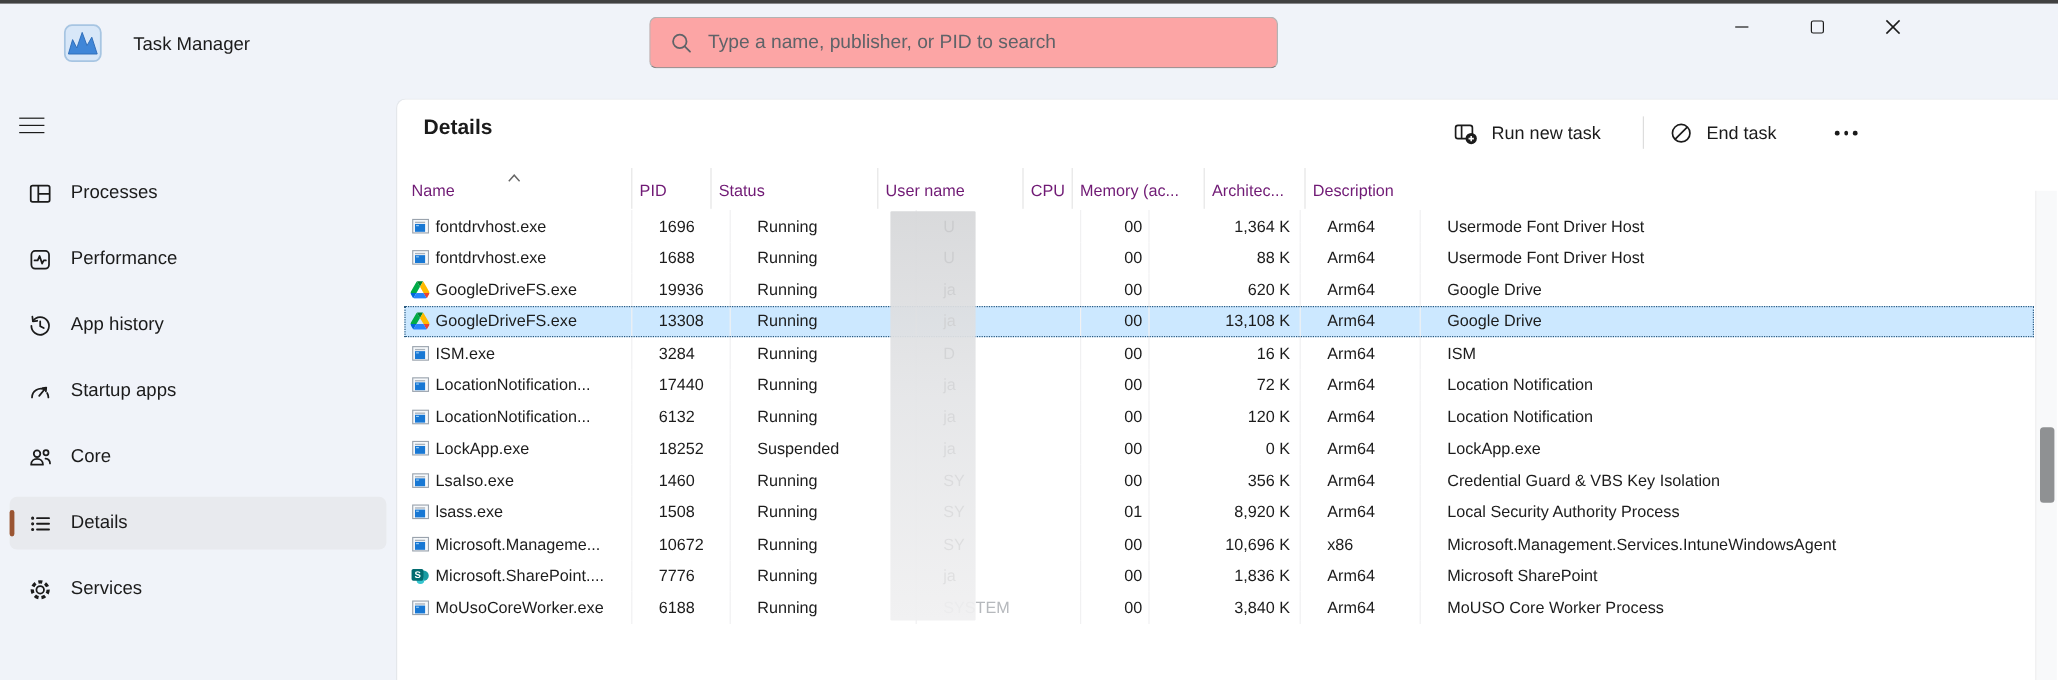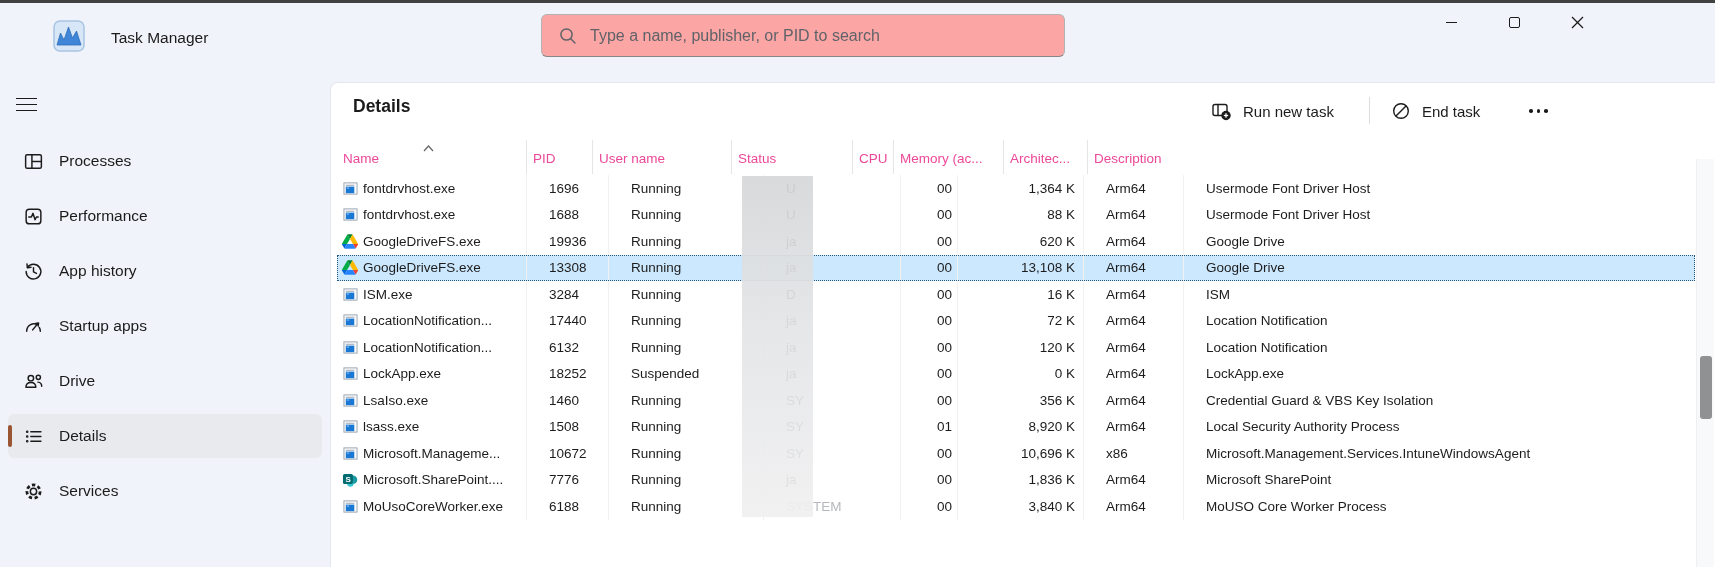--- a/index.html
+++ b/index.html
@@ -59,21 +59,21 @@
   .card-title { position:absolute; left:22px; top:13px; font-size:17.5px; font-weight:700; }
   .tb-btn { position:absolute; top:10px; height:36px; display:flex; align-items:center; gap:11px;
     font-size:15px; color:#1b1b1b; padding:0 6px; border-radius:4px; }
   .btn-run { left:874px; } .btn-end { left:1054px; }
   .tb-divider { position:absolute; left:1038px; top:14px; height:27px; width:1px; background:#dddddd; }
   .btn-more { left:1190px; top:14px; height:28px; display:flex; gap:4px; align-items:center; padding:0 8px; }
   .btn-more i { width:3.5px; height:3.5px; border-radius:50%; background:#1b1b1b; }
 
   
   .grid { display:grid; grid-template-columns:190px 66px 139px 121px 41px 110px 84px minmax(0,1fr); }
-  .thead { position:absolute; left:6px; right:20px; top:57px; height:34px; font-size:13.5px; color:#ec4899; }
+  .thead { position:absolute; left:6px; right:20px; top:57px; height:34px; font-size:13.5px; color:#701a75; }
   .thead .hcell { position:relative; display:flex; align-items:flex-end; padding-bottom:8px;
     border-right:1px solid #e5e5e5; padding-left:6px; white-space:nowrap; overflow:hidden; }
   .thead .hcell:last-child { border-right:none; }
   .thead .h-right { justify-content:flex-start; padding-right:15px; }
   .sort-caret { position:absolute; top:5px; left:86px; }
   .tbody { position:absolute; left:6px; right:20px; top:92px; }
   .trow { height:26.5px; font-size:13.5px; color:#1c1c1c;gap:16px; }
   .trow > div { display:flex; align-items:center; padding-left:6px; white-space:nowrap; overflow:hidden;
     border-right:1px solid #f1f1f2; }
   .trow > div:last-child { border-right:none; }
@@ -178,21 +178,21 @@
     </div>
     <div class="nav-item">
       <span class="nv-ic">
         <svg width="21" height="21" viewBox="0 0 20 20" fill="none" stroke="#1b1b1b" stroke-width="1.4">
           <circle cx="7.5" cy="6.8" r="2.6"></circle>
           <path d="M2.8 15.5 c0-3 2.1-4.6 4.7-4.6 2.6 0 4.7 1.6 4.7 4.6z" stroke-linejoin="round"></path>
           <circle cx="14.6" cy="6" r="2"></circle>
           <path d="M14.2 10.6 c2.3.2 3.6 1.7 3.6 3.9" stroke-linecap="round"></path>
         </svg>
         </span>
-      <span class="nv-label">Drive</span>
+      <span class="nv-label">Core</span>
     </div>
     <div class="nav-item selected">
       <span class="accent-pill" style="background:#9a5532"></span>
       <span class="nv-ic">
         <svg width="21" height="21" viewBox="0 0 20 20" fill="none" stroke="#1b1b1b" stroke-width="1.5">
           <circle cx="4" cy="5.5" r="0.5" fill="#1b1b1b"></circle>
             <circle cx="4" cy="10" r="0.5" fill="#1b1b1b"></circle>
             <circle cx="4" cy="14.5" r="0.5" fill="#1b1b1b"></circle>
           <line x1="7.5" y1="5.5" x2="17" y2="5.5" stroke-linecap="round"></line>
           <line x1="7.5" y1="10" x2="17" y2="10" stroke-linecap="round"></line>
@@ -247,24 +247,24 @@
     <div class="hcell">
       <svg class="sort-caret" width="11" height="7" viewBox="0 0 11 7">
         <polyline points="1,6 5.5,1 10,6" fill="none" stroke="#666" stroke-width="1.2"></polyline>
       </svg>
       <span>Name</span>
     </div>
     <div class="hcell">
         <span>PID</span>
       </div>
     <div class="hcell">
+        <span>Status</span>
+      </div>
+    <div class="hcell">
         <span>User name</span>
-      </div>
-    <div class="hcell">
-        <span>Status</span>
       </div>
     <div class="hcell h-right">
         <span>CPU</span>
       </div>
     <div class="hcell">
         <span>Memory (ac...</span>
       </div>
     <div class="hcell">
         <span>Architec...</span>
       </div>

